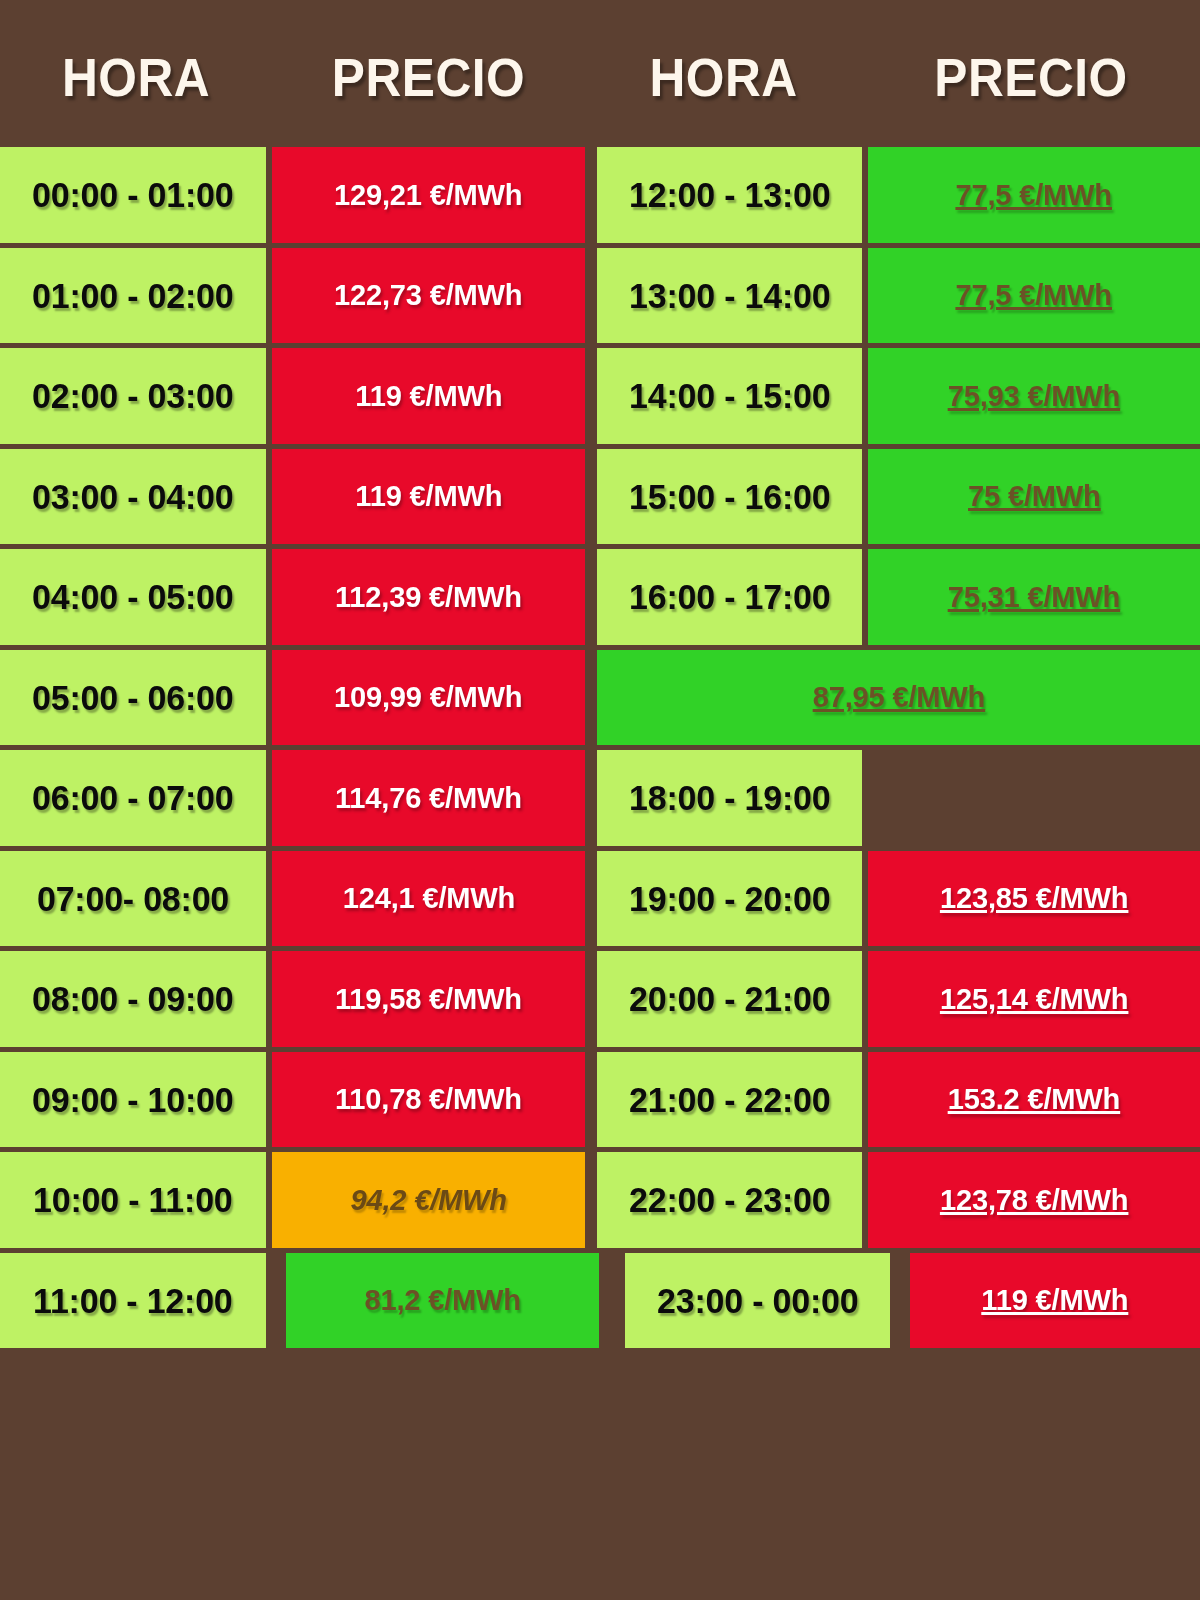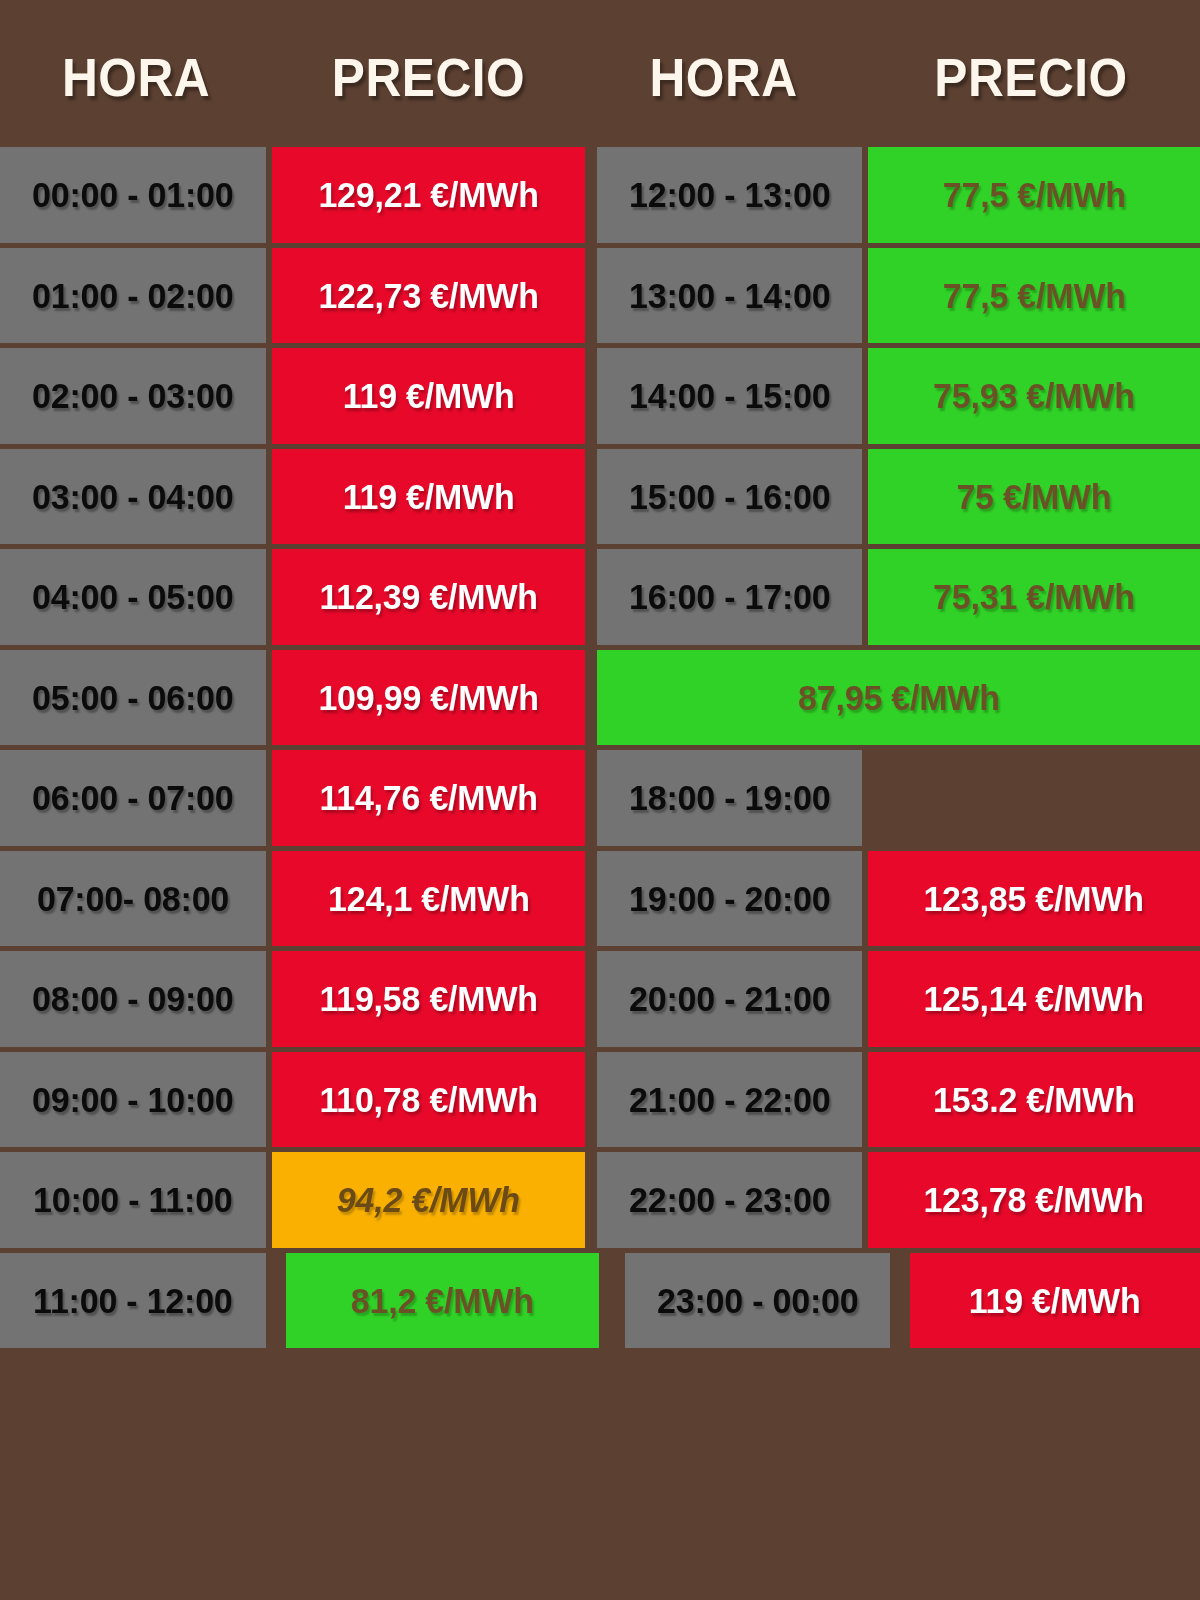--- a/index.html
+++ b/index.html
@@ -63,42 +63,42 @@
     justify-content: center;
     white-space: nowrap;
     line-height: 1;
     overflow: hidden;
   }
 
   
   .col-hora-left  { flex: 0 0 266px; margin-right: 6px; }
   .col-prec-left  { flex: 0 0 313px; margin-right: 12px; }
   .col-hora-right { flex: 0 0 265px; margin-right: 6px; }
-  .col-prec-right { flex: 1 1 auto; }
+  .col-prec-right { flex: 1 1 auto; text-decoration: underline; }
 
   
   .row + .row .cell { margin-top: 0; }
   .row { margin-bottom: 5px; }
   .row:last-child { margin-bottom: 12px; gap: 14px; }
 
   
   .hora {
-    background: #737373;
+    background: #bef264;
     color: #0b0b0b;
     font-size: 35px;
     font-weight: 700;
     transform: none;
     text-shadow: 2px 3px 2px rgba(0,0,0,0.30);
     letter-spacing: -0.2px;
   }
   .hora span { transform: scaleX(0.97); display: inline-block; }
 
   
   .precio {
-    font-size: 35px;
+    font-size: 30px;
     font-weight: 700;
     letter-spacing: -0.2px;
   }
   .precio span { transform: scaleX(0.97); display: inline-block; }
 
   .precio.alto {
     background: #e8092a;
     color: #ffffff;
     text-shadow: 2px 3px 3px rgba(0,0,0,0.28);
   }

